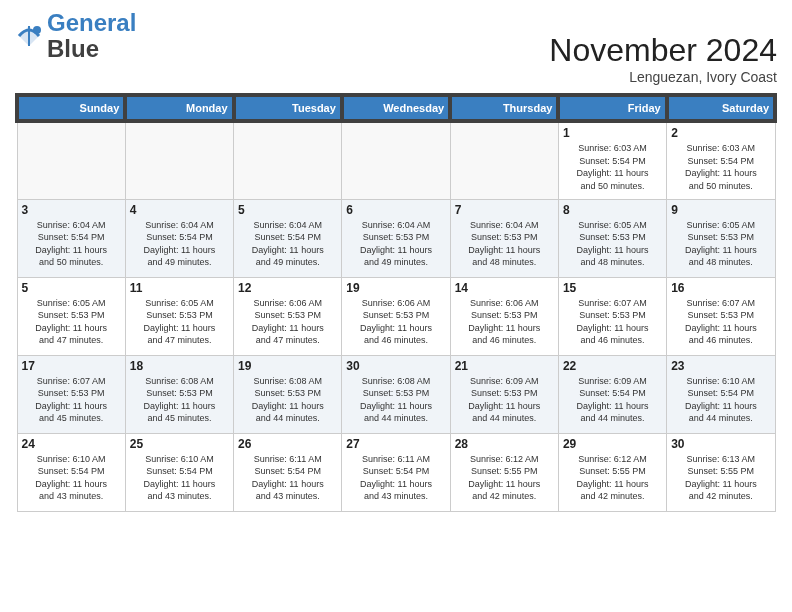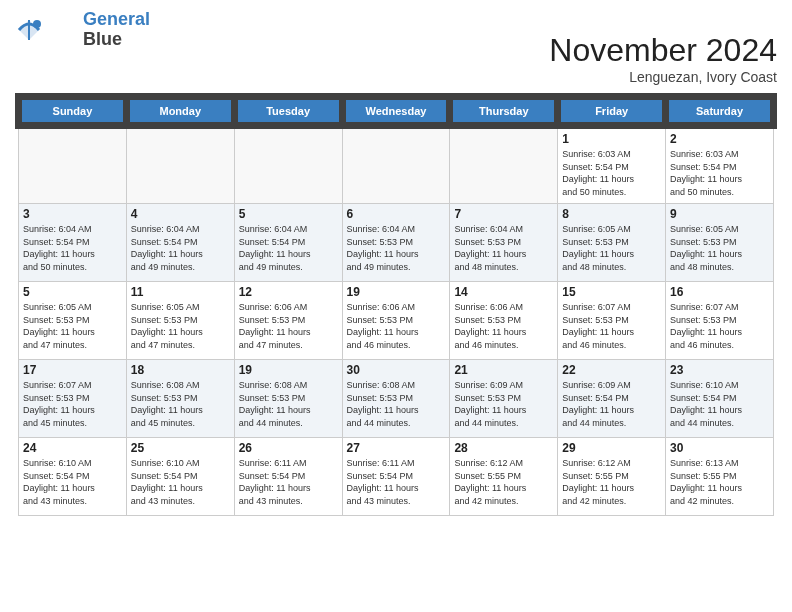--- a/index.html
+++ b/index.html
@@ -19,25 +19,24 @@
       display: flex;
       justify-content: space-between;
       align-items: flex-start;
       margin-bottom: 8px;
     }
     .logo {
       display: flex;
       align-items: center;
     }
     .logo-text {
-      font-size: 18px;
+      font-size: 24px;
       font-weight: bold;
       color: #1a1a1a;
       line-height: 1.1;
-      margin-left: 36px;
     }
     .logo-text span {
       color: #3a7fc1;
     }
     .logo-icon {
       width: 28px;
       height: 28px;
       margin-right: 4px;
     }
     .title-block {
@@ -57,22 +56,22 @@
       width: 100%;
       border-collapse: collapse;
       table-layout: fixed;
     }
     .calendar th {
       background: #3a7fc1;
       color: #fff;
       font-size: 11px;
       font-weight: bold;
       padding: 5px 4px;
-      text-align: center;
-      border: 7px solid #404040;
+      text-align: right;
+      border: 4px solid #404040;
     }
     .calendar td {
       border: 1px solid #ccc;
       vertical-align: top;
       padding: 3px 4px;
       font-size: 9.5px;
       color: #333;
       height: 78px;
       background: #fff;
     }
@@ -83,20 +82,21 @@
       font-size: 12px;
       font-weight: bold;
       color: #222;
       display: block;
       margin-bottom: 2px;
     }
     .day-info {
       font-size: 9px;
       color: #333;
       line-height: 1.4;
+      text-align: center;
     }
     .alt-row td {
       background: #f0f4f8;
     }
   </style>
 </head>
 <body>
 
 <div class="page">
   <div class="header">

